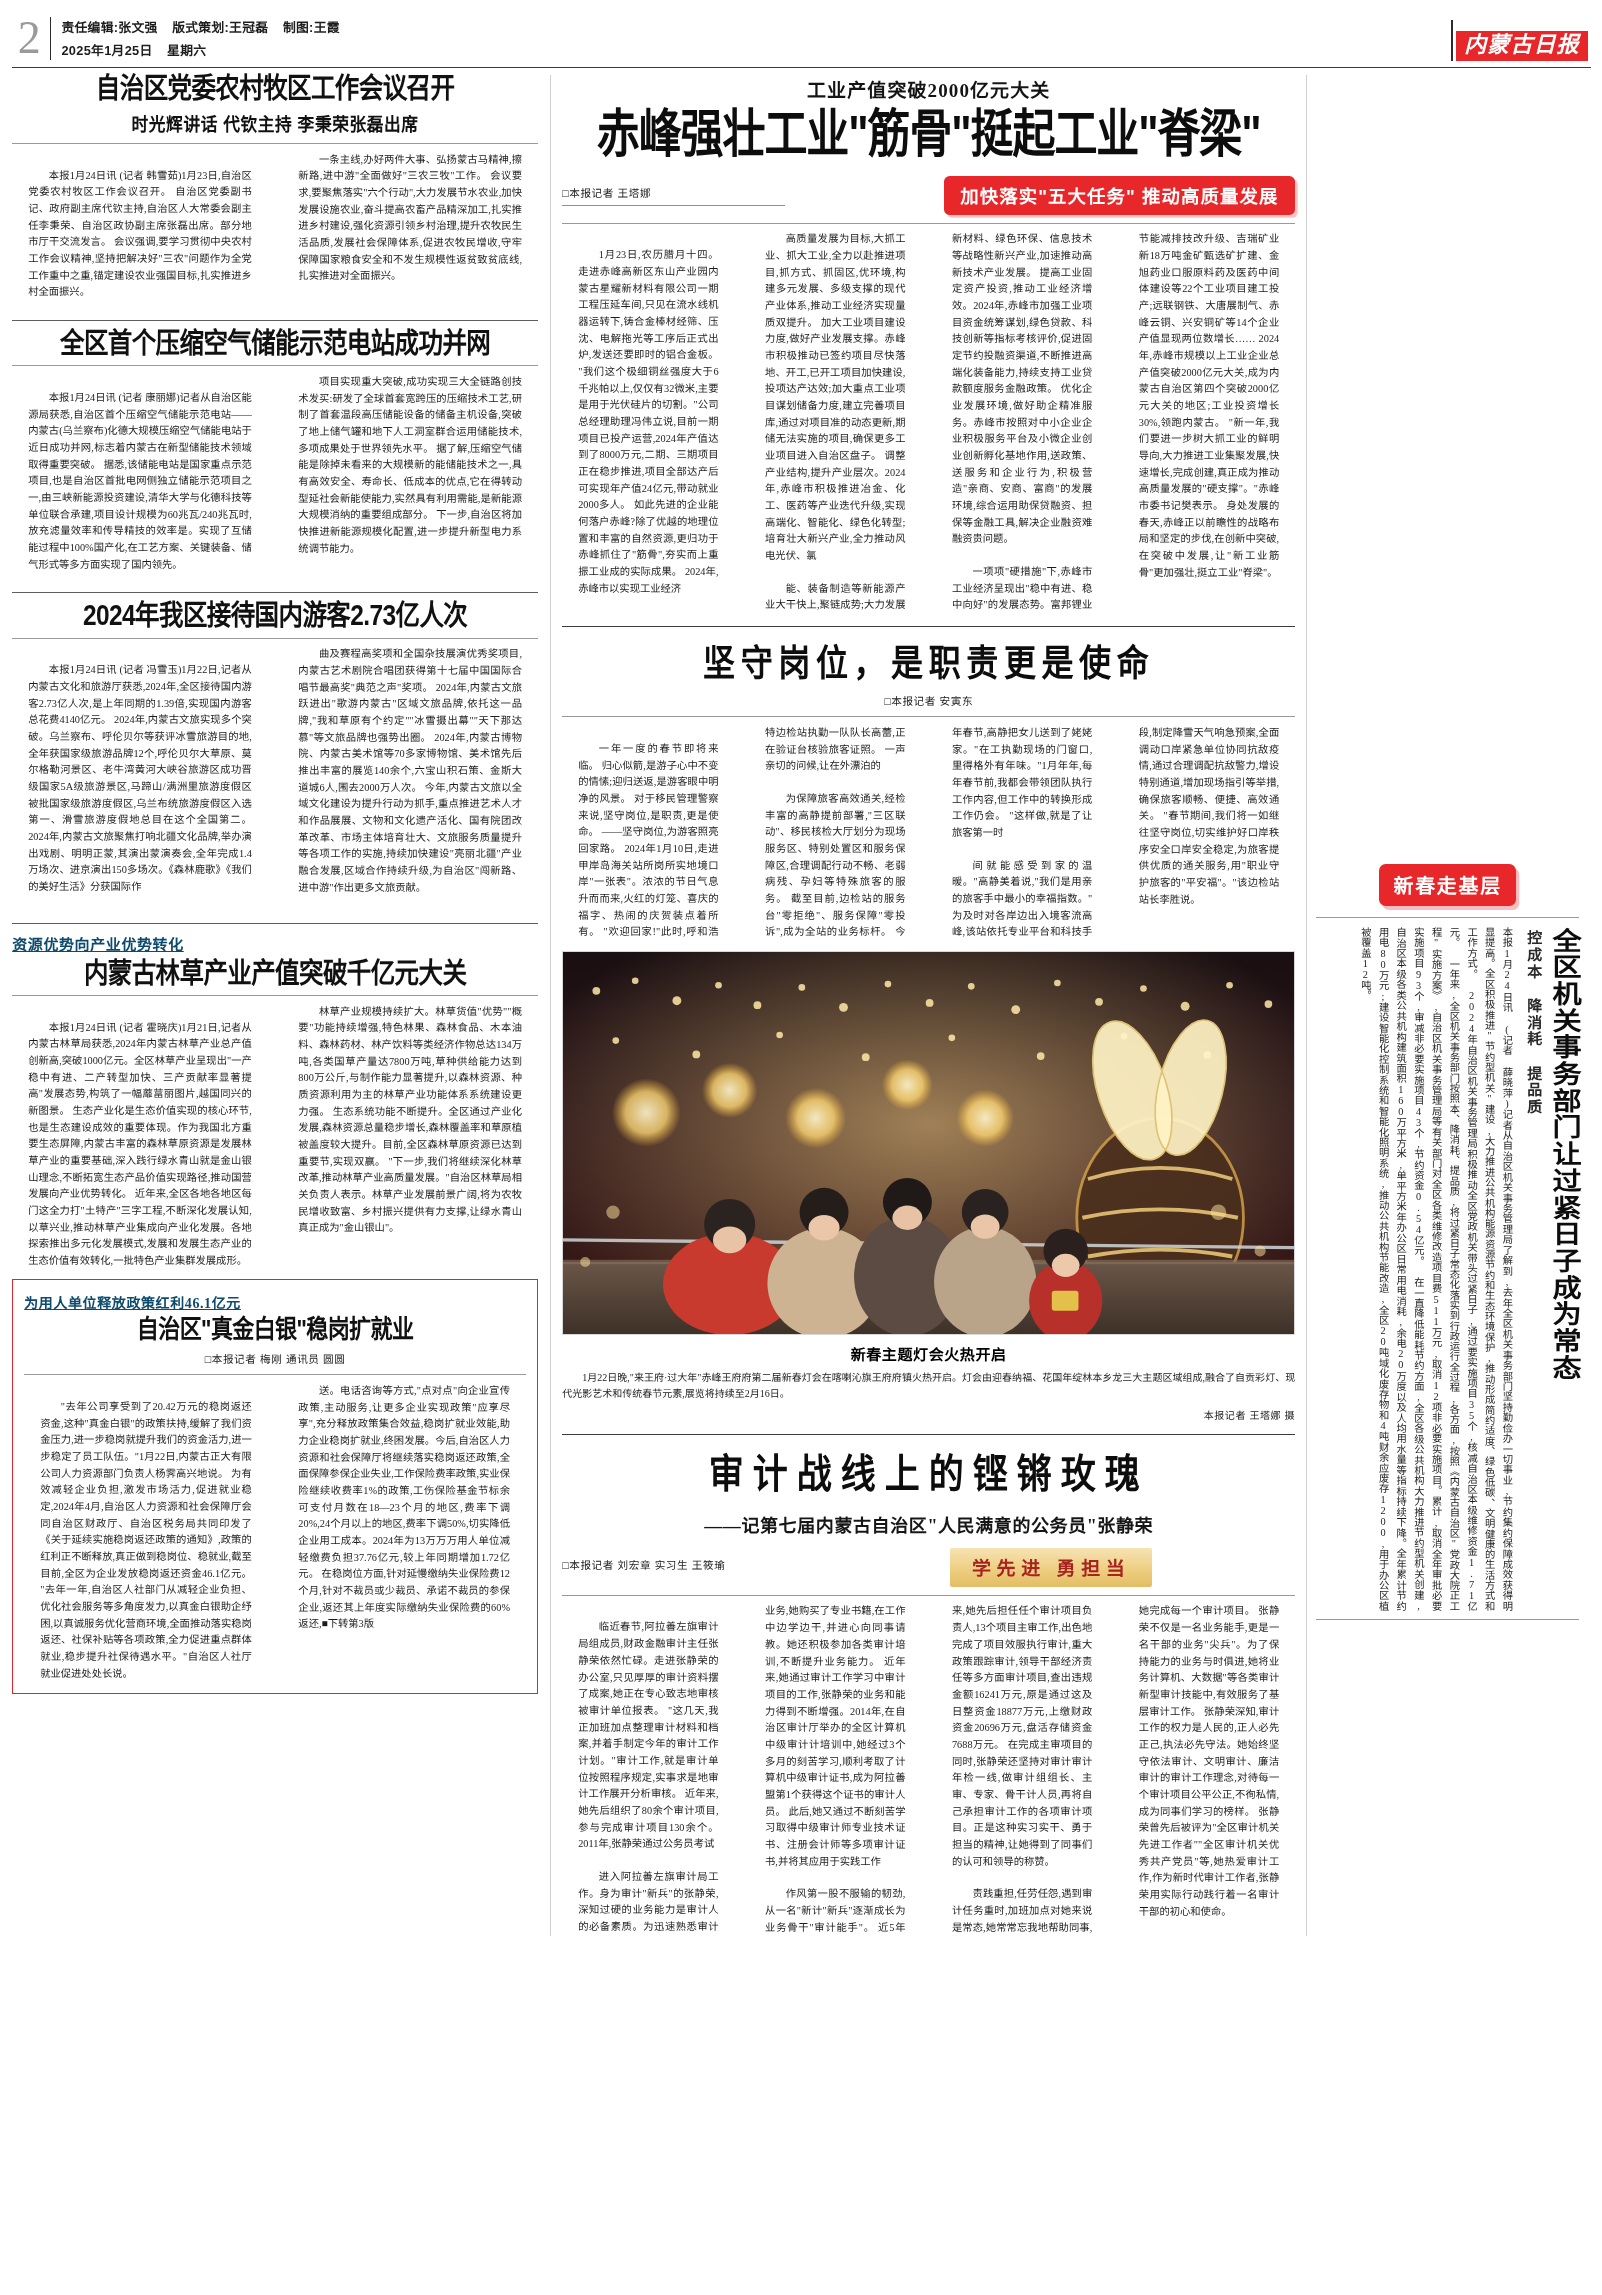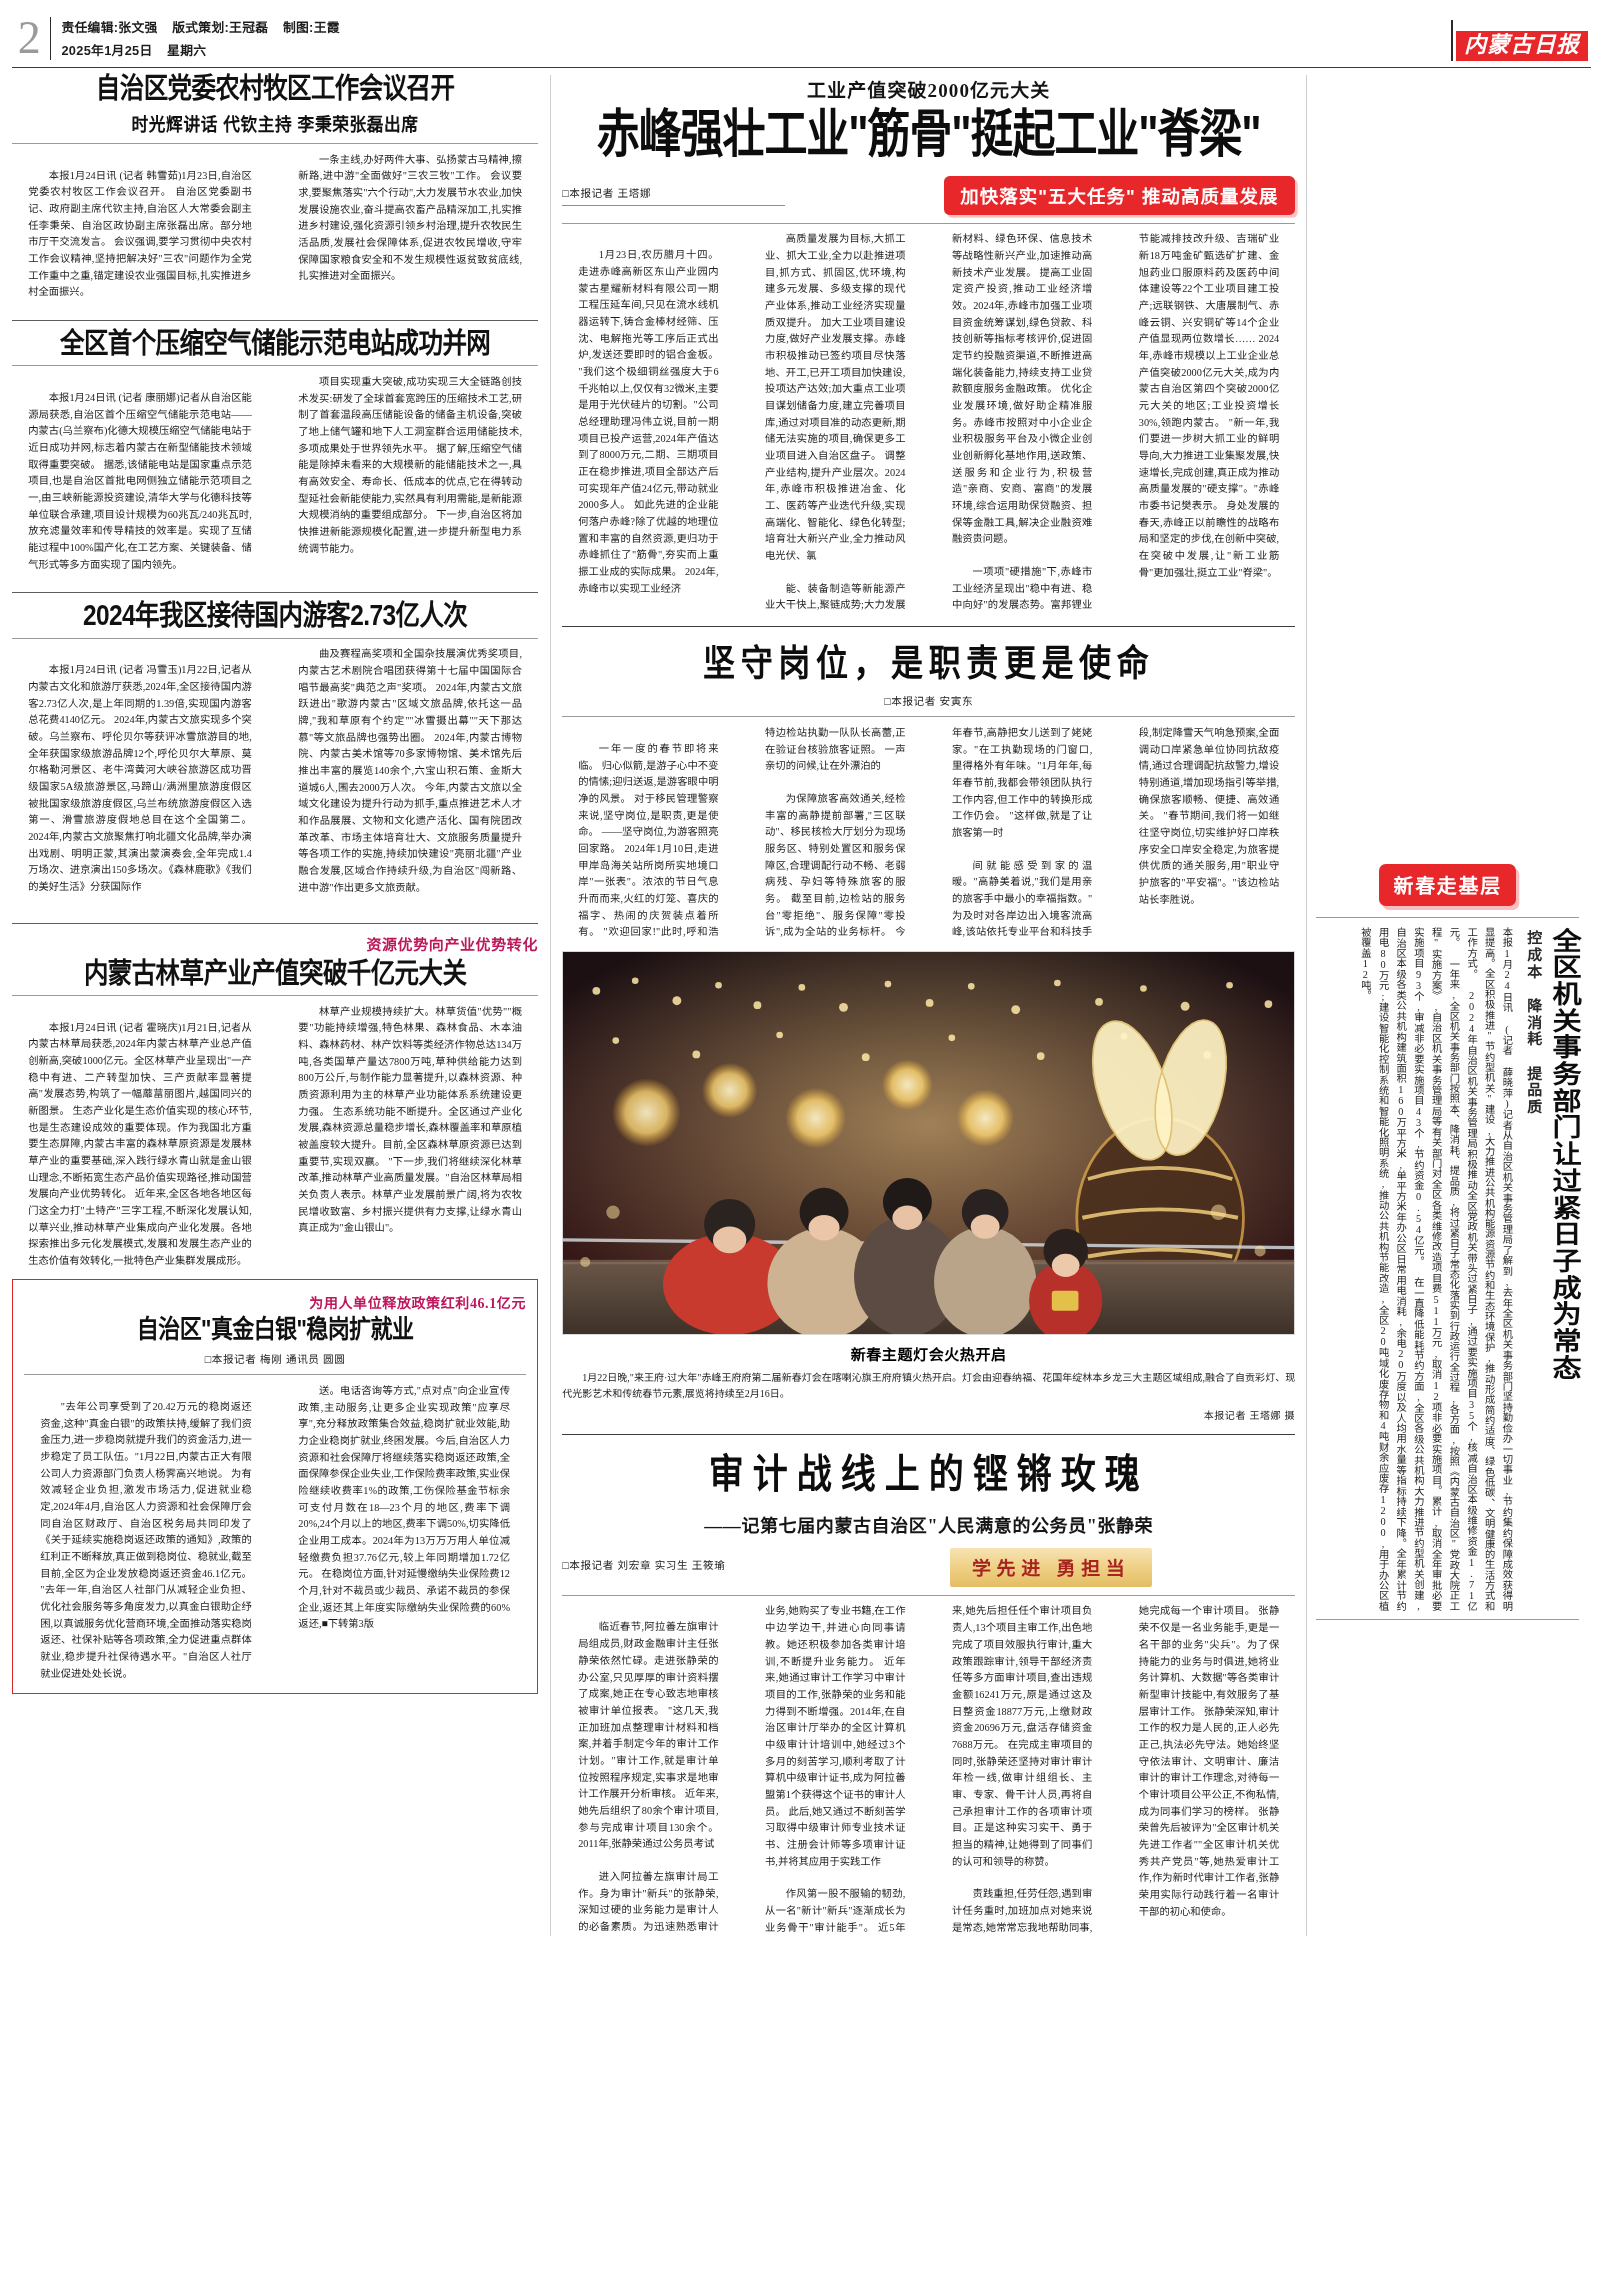--- a/index.html
+++ b/index.html
@@ -57,21 +57,21 @@
     font-size:24.5px;line-height:1.12;letter-spacing:-0.6px;text-align:center;color:#111;
     transform:scaleY(1.18);transform-origin:center;
   }
   .hl-sub{
     font-family:"Liberation Sans",sans-serif;font-weight:700;
     font-size:16.7px;line-height:1.2;text-align:center;color:#111;margin-top:12.2px;
     transform:scaleY(1.12);transform-origin:center;letter-spacing:0.6px;
   }
   .hl-kicker{
     font-family:"Liberation Serif",serif;font-weight:700;
-    font-size:15px;text-align:right;color:#be185d;letter-spacing:0.6px;margin-bottom:5.6px;
+    font-size:15px;text-align:left;color:#0c4a6e;letter-spacing:0.6px;margin-bottom:5.6px;text-decoration:underline;
   }
   .byline{
     font-family:"Liberation Sans",sans-serif;font-size:10.6px;color:#222;
     margin:9px 0 4.5px;letter-spacing:0.6px;
   }
   .byline-c{text-align:center;}
   .hr-thin{border-top:0.6px solid #9a9a9a;margin:7.8px 0;}
   .hr-med{border-top:1.1px solid #5d5d5d;margin:11px 0 9px;}
   .hr-dbl{border-top:1.7px solid #3c3c3c;margin:12.2px 0 10px;}
 

